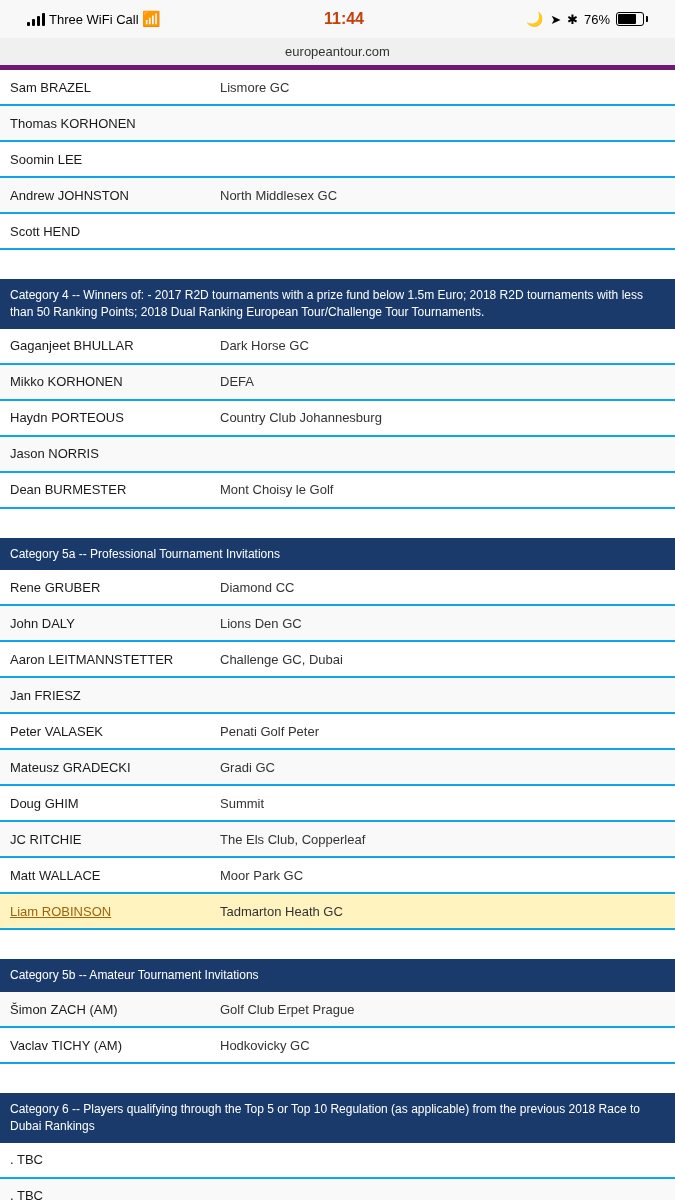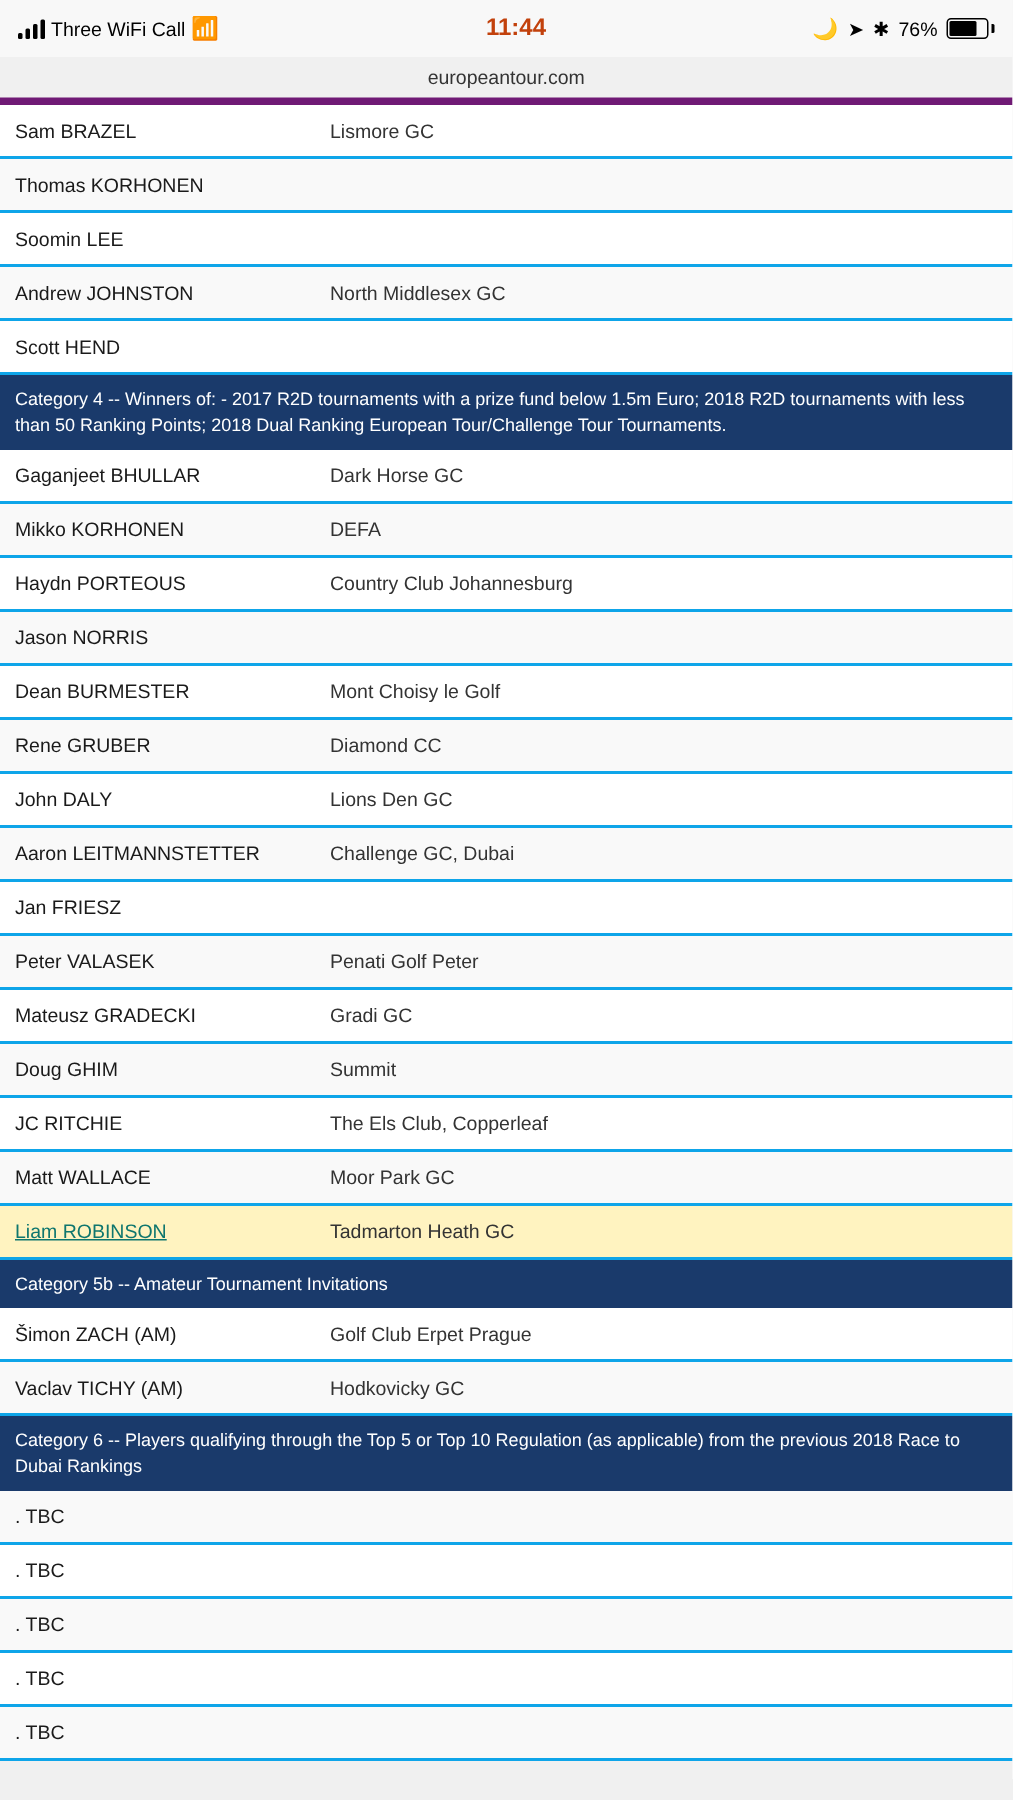--- a/index.html
+++ b/index.html
@@ -10,21 +10,21 @@
       min-height: 1200px;
       font-size: 14px;
     }
 
     
     .status-bar {
       background: #f8f8f8;
       display: flex;
       align-items: center;
       justify-content: space-between;
-      padding: 6px 12px;
+      padding: 6px 27px;
       height: 38px;
     }
     .status-left {
       display: flex;
       align-items: center;
       gap: 4px;
       font-size: 13px;
       font-weight: 500;
     }
     .signal-bars {
@@ -109,30 +109,31 @@
 
     .category-header {
       background: #1a3a6b !important;
       color: #fff;
       font-size: 12px;
       padding: 8px 10px;
       display: block;
       min-height: auto;
       border-bottom: none;
       line-height: 1.4;
+      margin-top: 29px;
     }
 
     .player-name {
       flex: 0 0 200px;
       font-size: 13px;
       color: #1a1a1a;
       font-weight: 400;
     }
     .player-name.link-style {
-      color: #0f766e;
+      color: #a16207;
       text-decoration: underline;
     }
     .club-name {
       flex: 1;
       font-size: 13px;
       color: #333;
       padding-left: 10px;
     }
 
     .highlighted-row {
@@ -207,20 +208,21 @@
       <span class="club-name">Country Club Johannesburg</span>
     </div>
     <div class="table-row">
       <span class="player-name">Jason NORRIS</span>
       <span class="club-name"></span>
     </div>
     <div class="table-row">
       <span class="player-name">Dean BURMESTER</span>
       <span class="club-name">Mont Choisy le Golf</span>
     </div>
+    <div class="table-row category-header">Category 5a -- Professional Tournament Invitations</div>
     <div class="table-row">
       <span class="player-name">Rene GRUBER</span>
       <span class="club-name">Diamond CC</span>
     </div>
     <div class="table-row">
       <span class="player-name">John DALY</span>
       <span class="club-name">Lions Den GC</span>
     </div>
     <div class="table-row">
       <span class="player-name">Aaron LEITMANNSTETTER</span>

